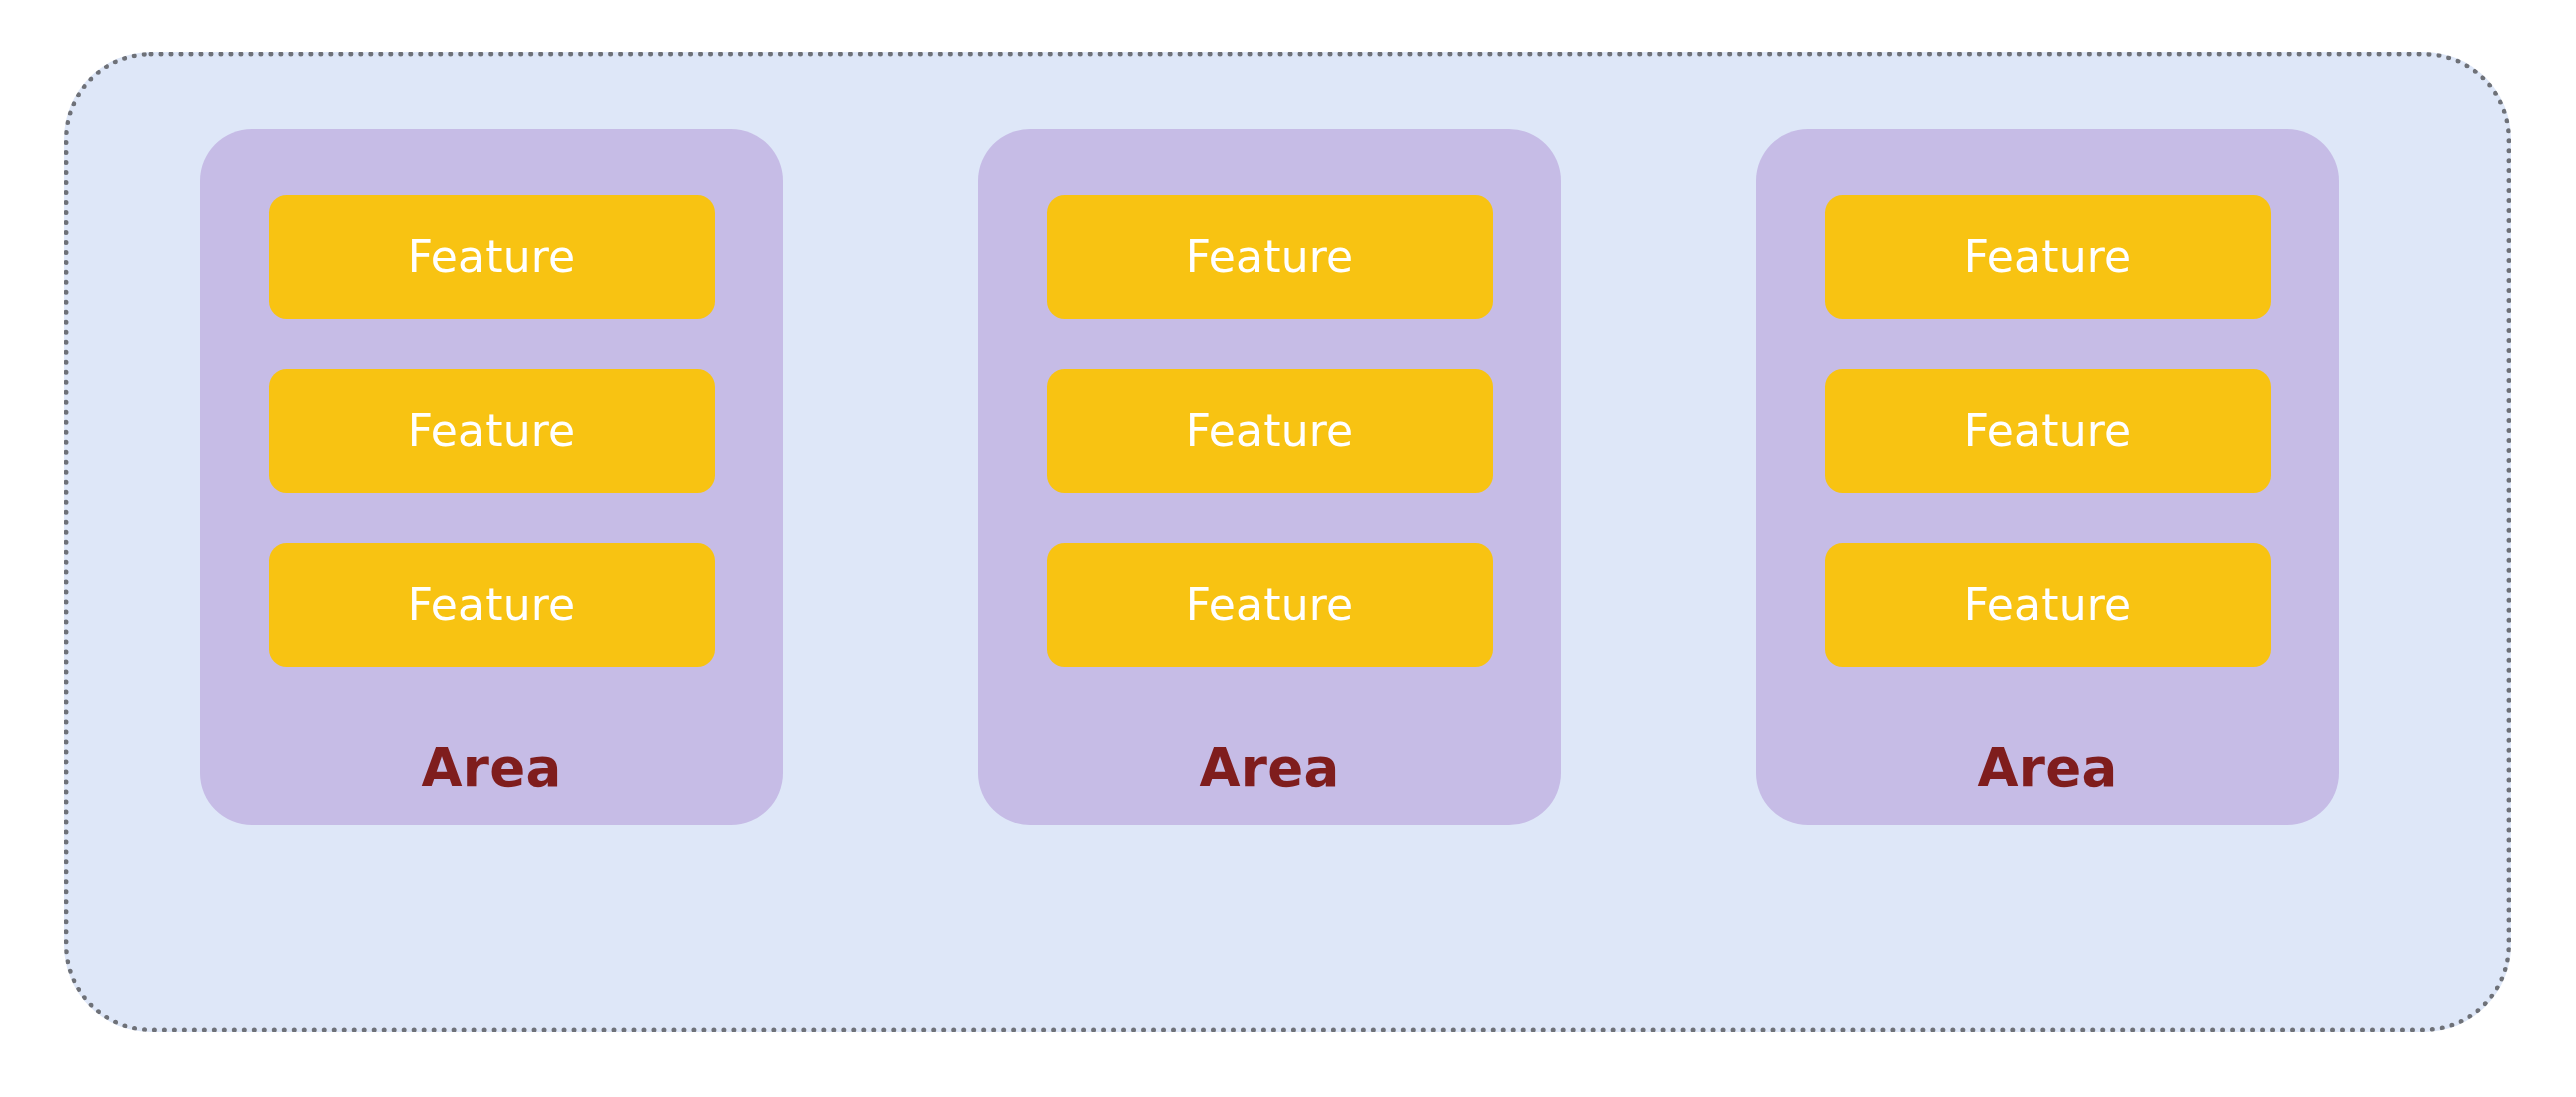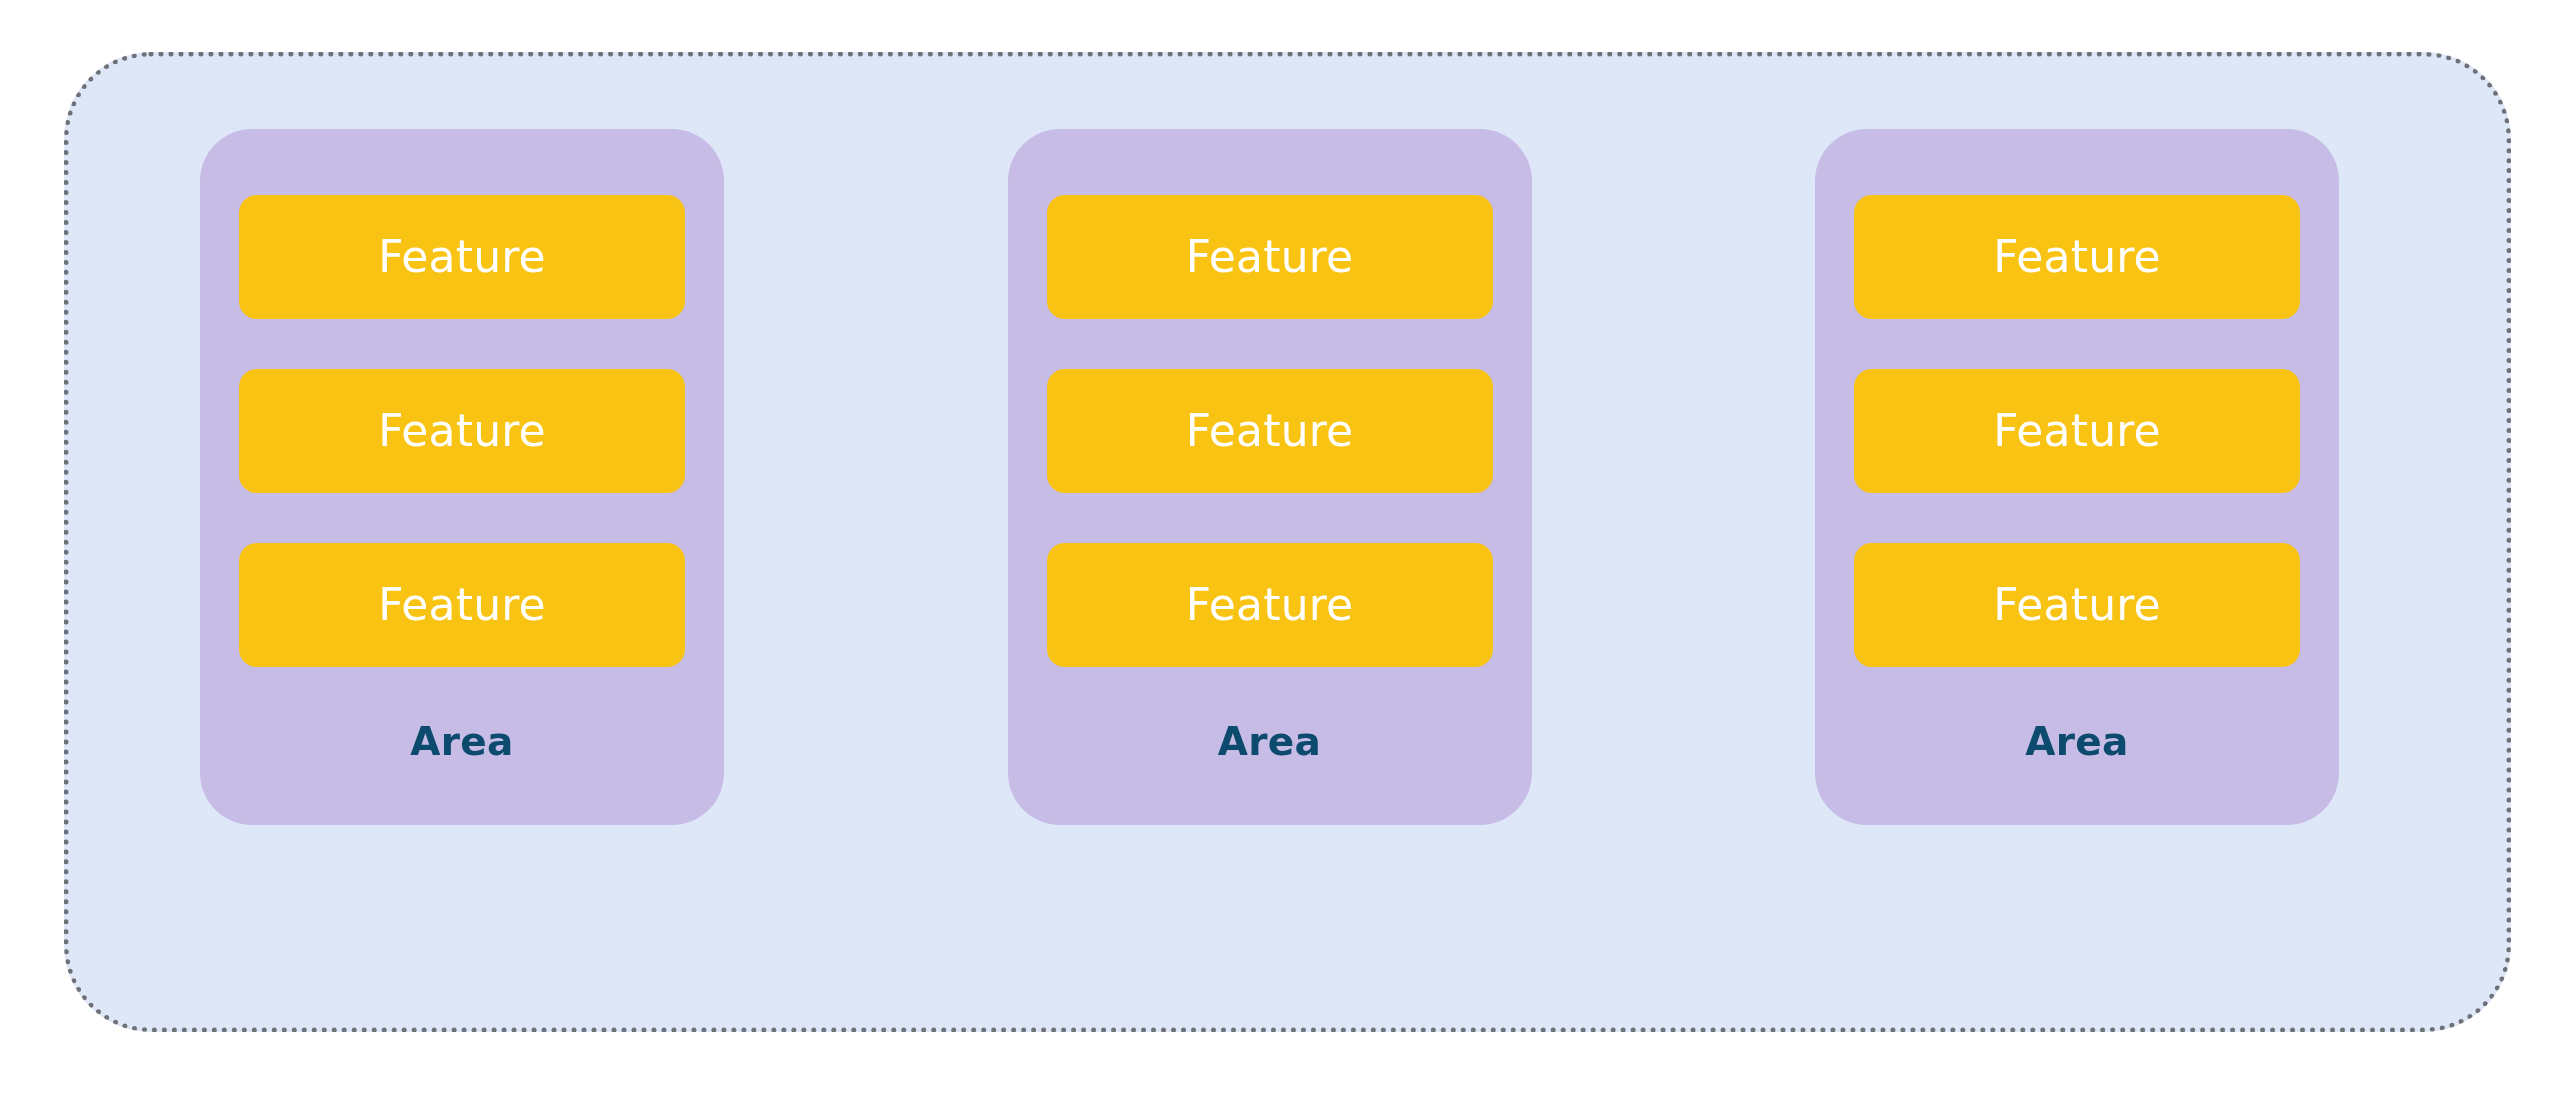--- a/index.html
+++ b/index.html
@@ -44,21 +44,21 @@
     left: 131px;
     top: 72px;
     width: 2139px;
     height: 696px;
     display: flex;
     justify-content: space-between;
     align-items: stretch;
   }
 
   .area-card {
-    width: 524px;
+    width: 583px;
     height: 696px;
     background: #c6bce6;
     border-radius: 52px;
     box-sizing: border-box;
     display: flex;
     flex-direction: column;
     align-items: center;
     padding-top: 66px;
   }
 
@@ -77,26 +77,26 @@
   .feature-label {
     color: #ffffff;
     font-size: 44px;
     font-weight: 400;
     line-height: 1;
     letter-spacing: 0.2px;
     white-space: nowrap;
   }
 
   .area-label {
-    color: #0c4a6e;
-    font-size: 39px;
+    color: #7f1d1d;
+    font-size: 53px;
     font-weight: 700;
     line-height: 1;
     letter-spacing: 0.3px;
-    margin-top: 5px;
+    margin-top: 24px;
     white-space: nowrap;
   }
 
   
   .product-caption {
     position: absolute;
     left: 0;
     right: 0;
     top: 828px;
     text-align: center;

